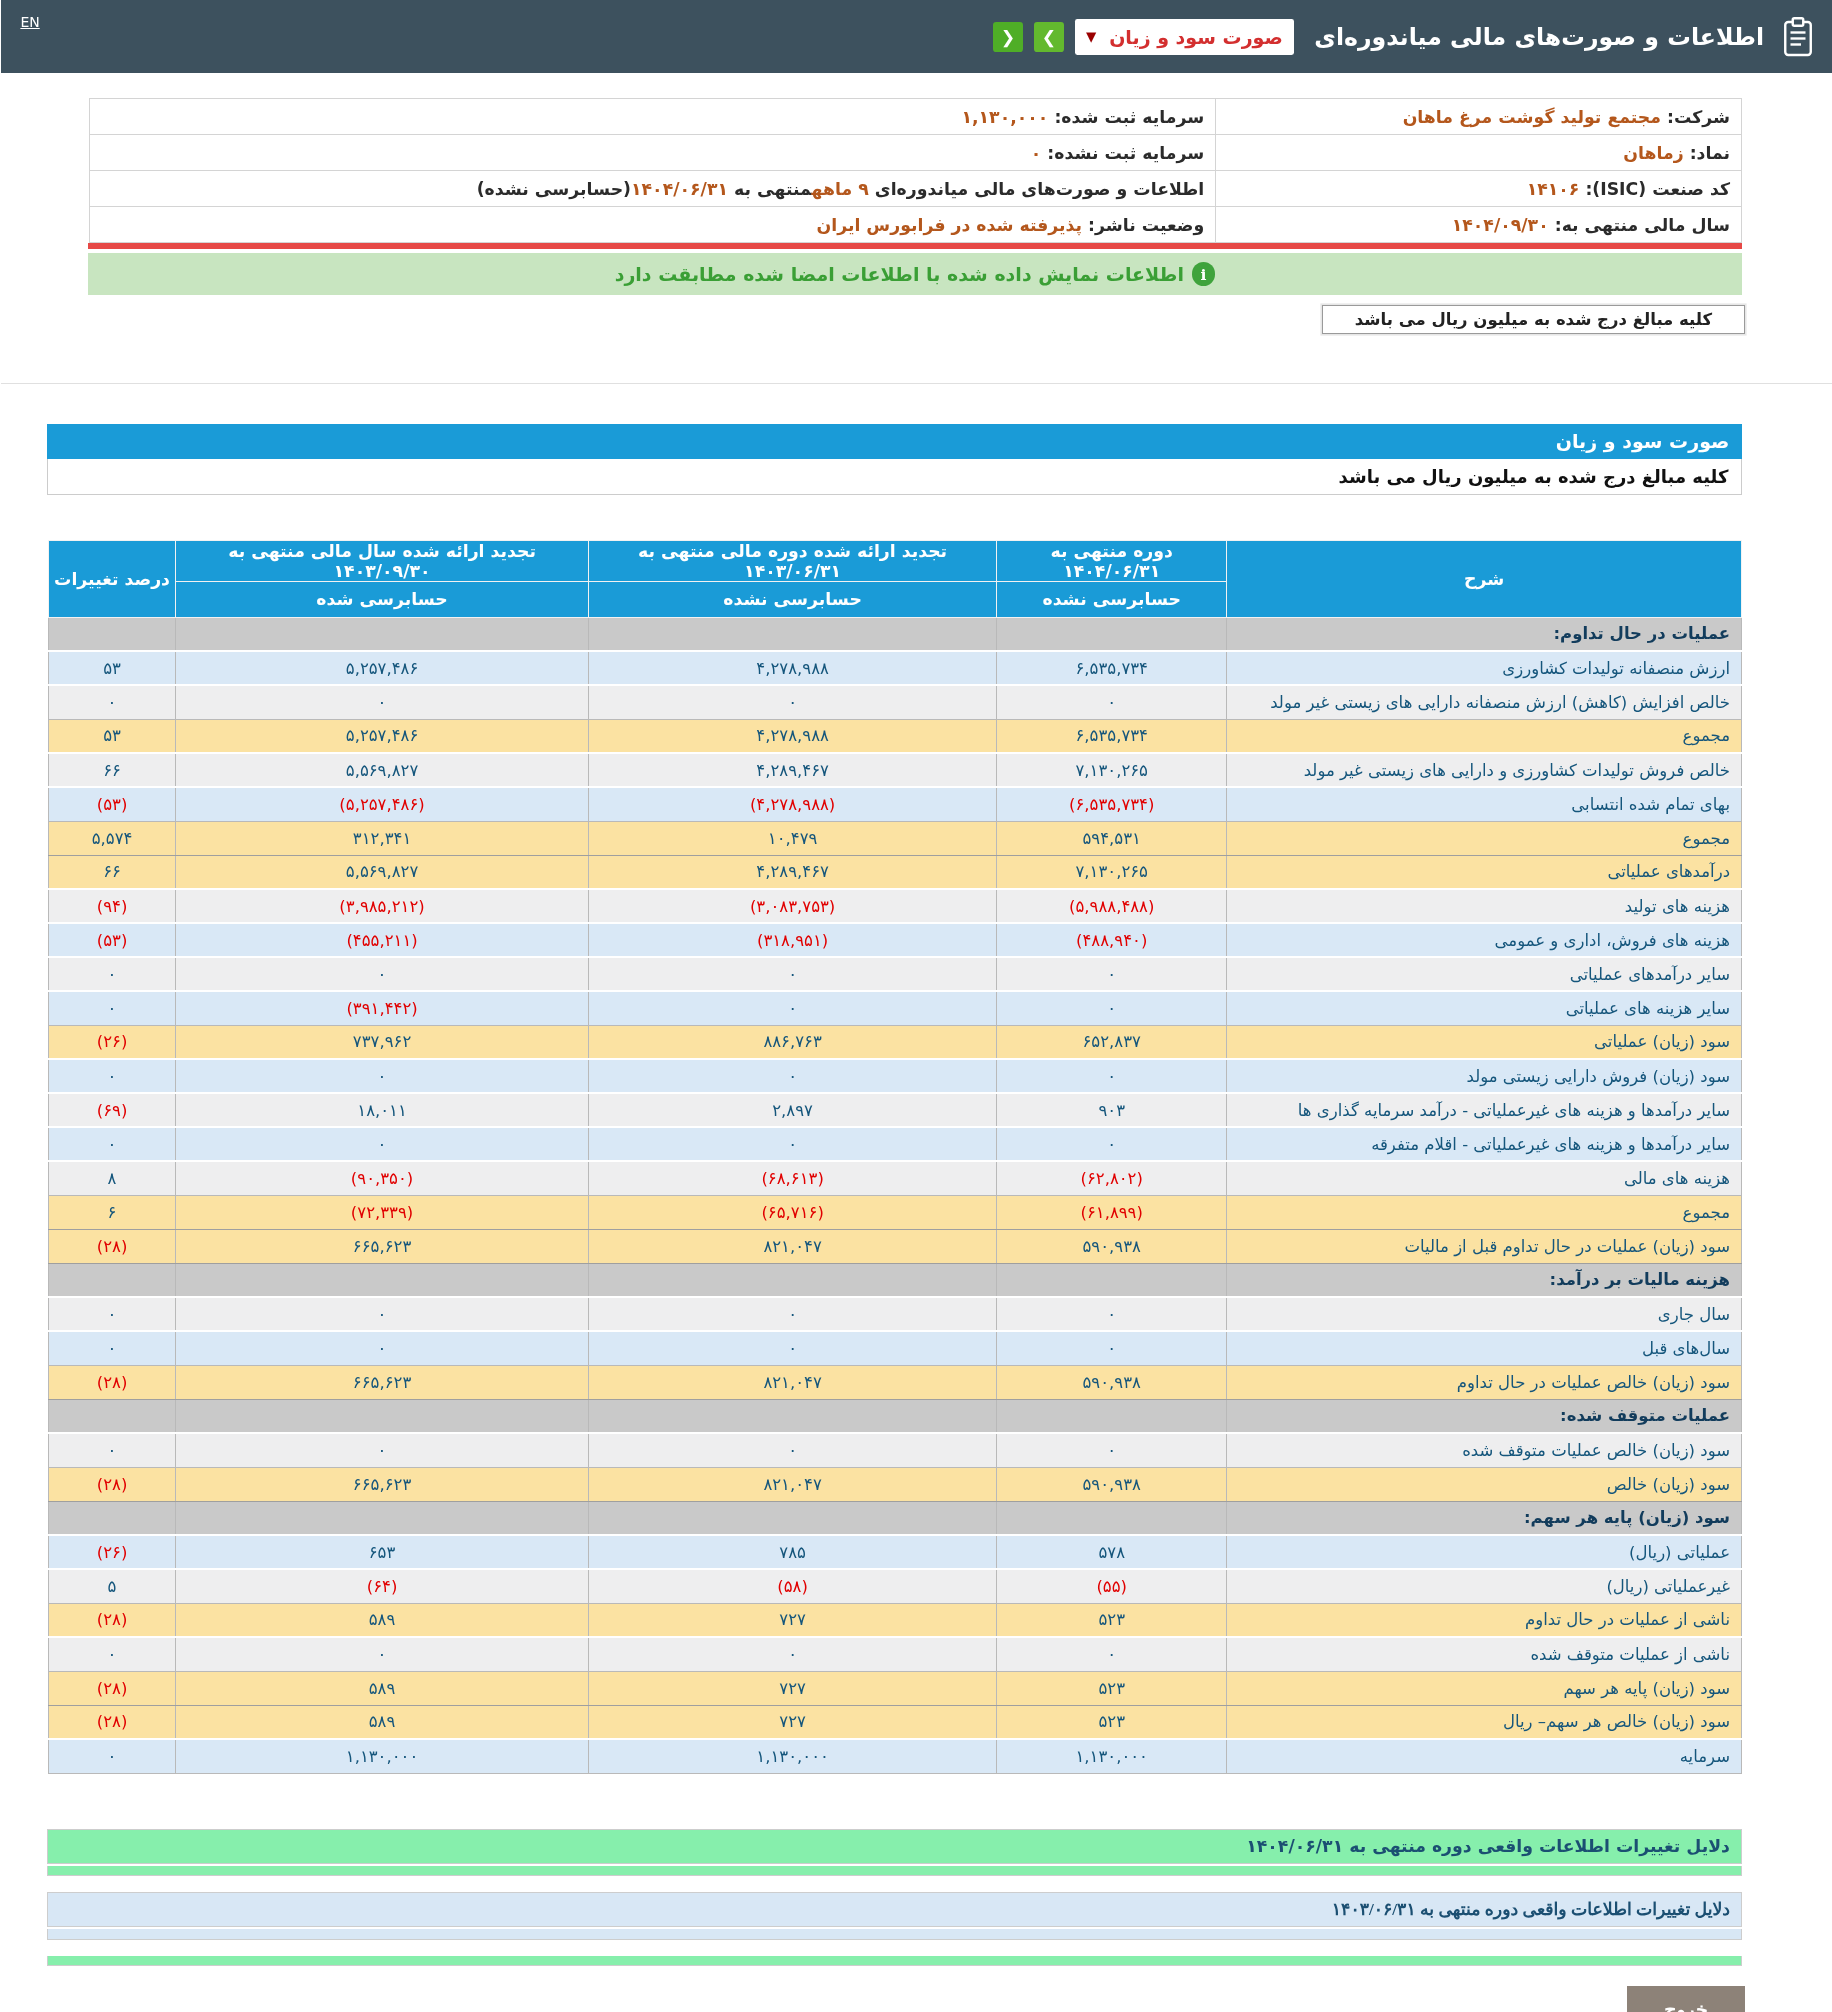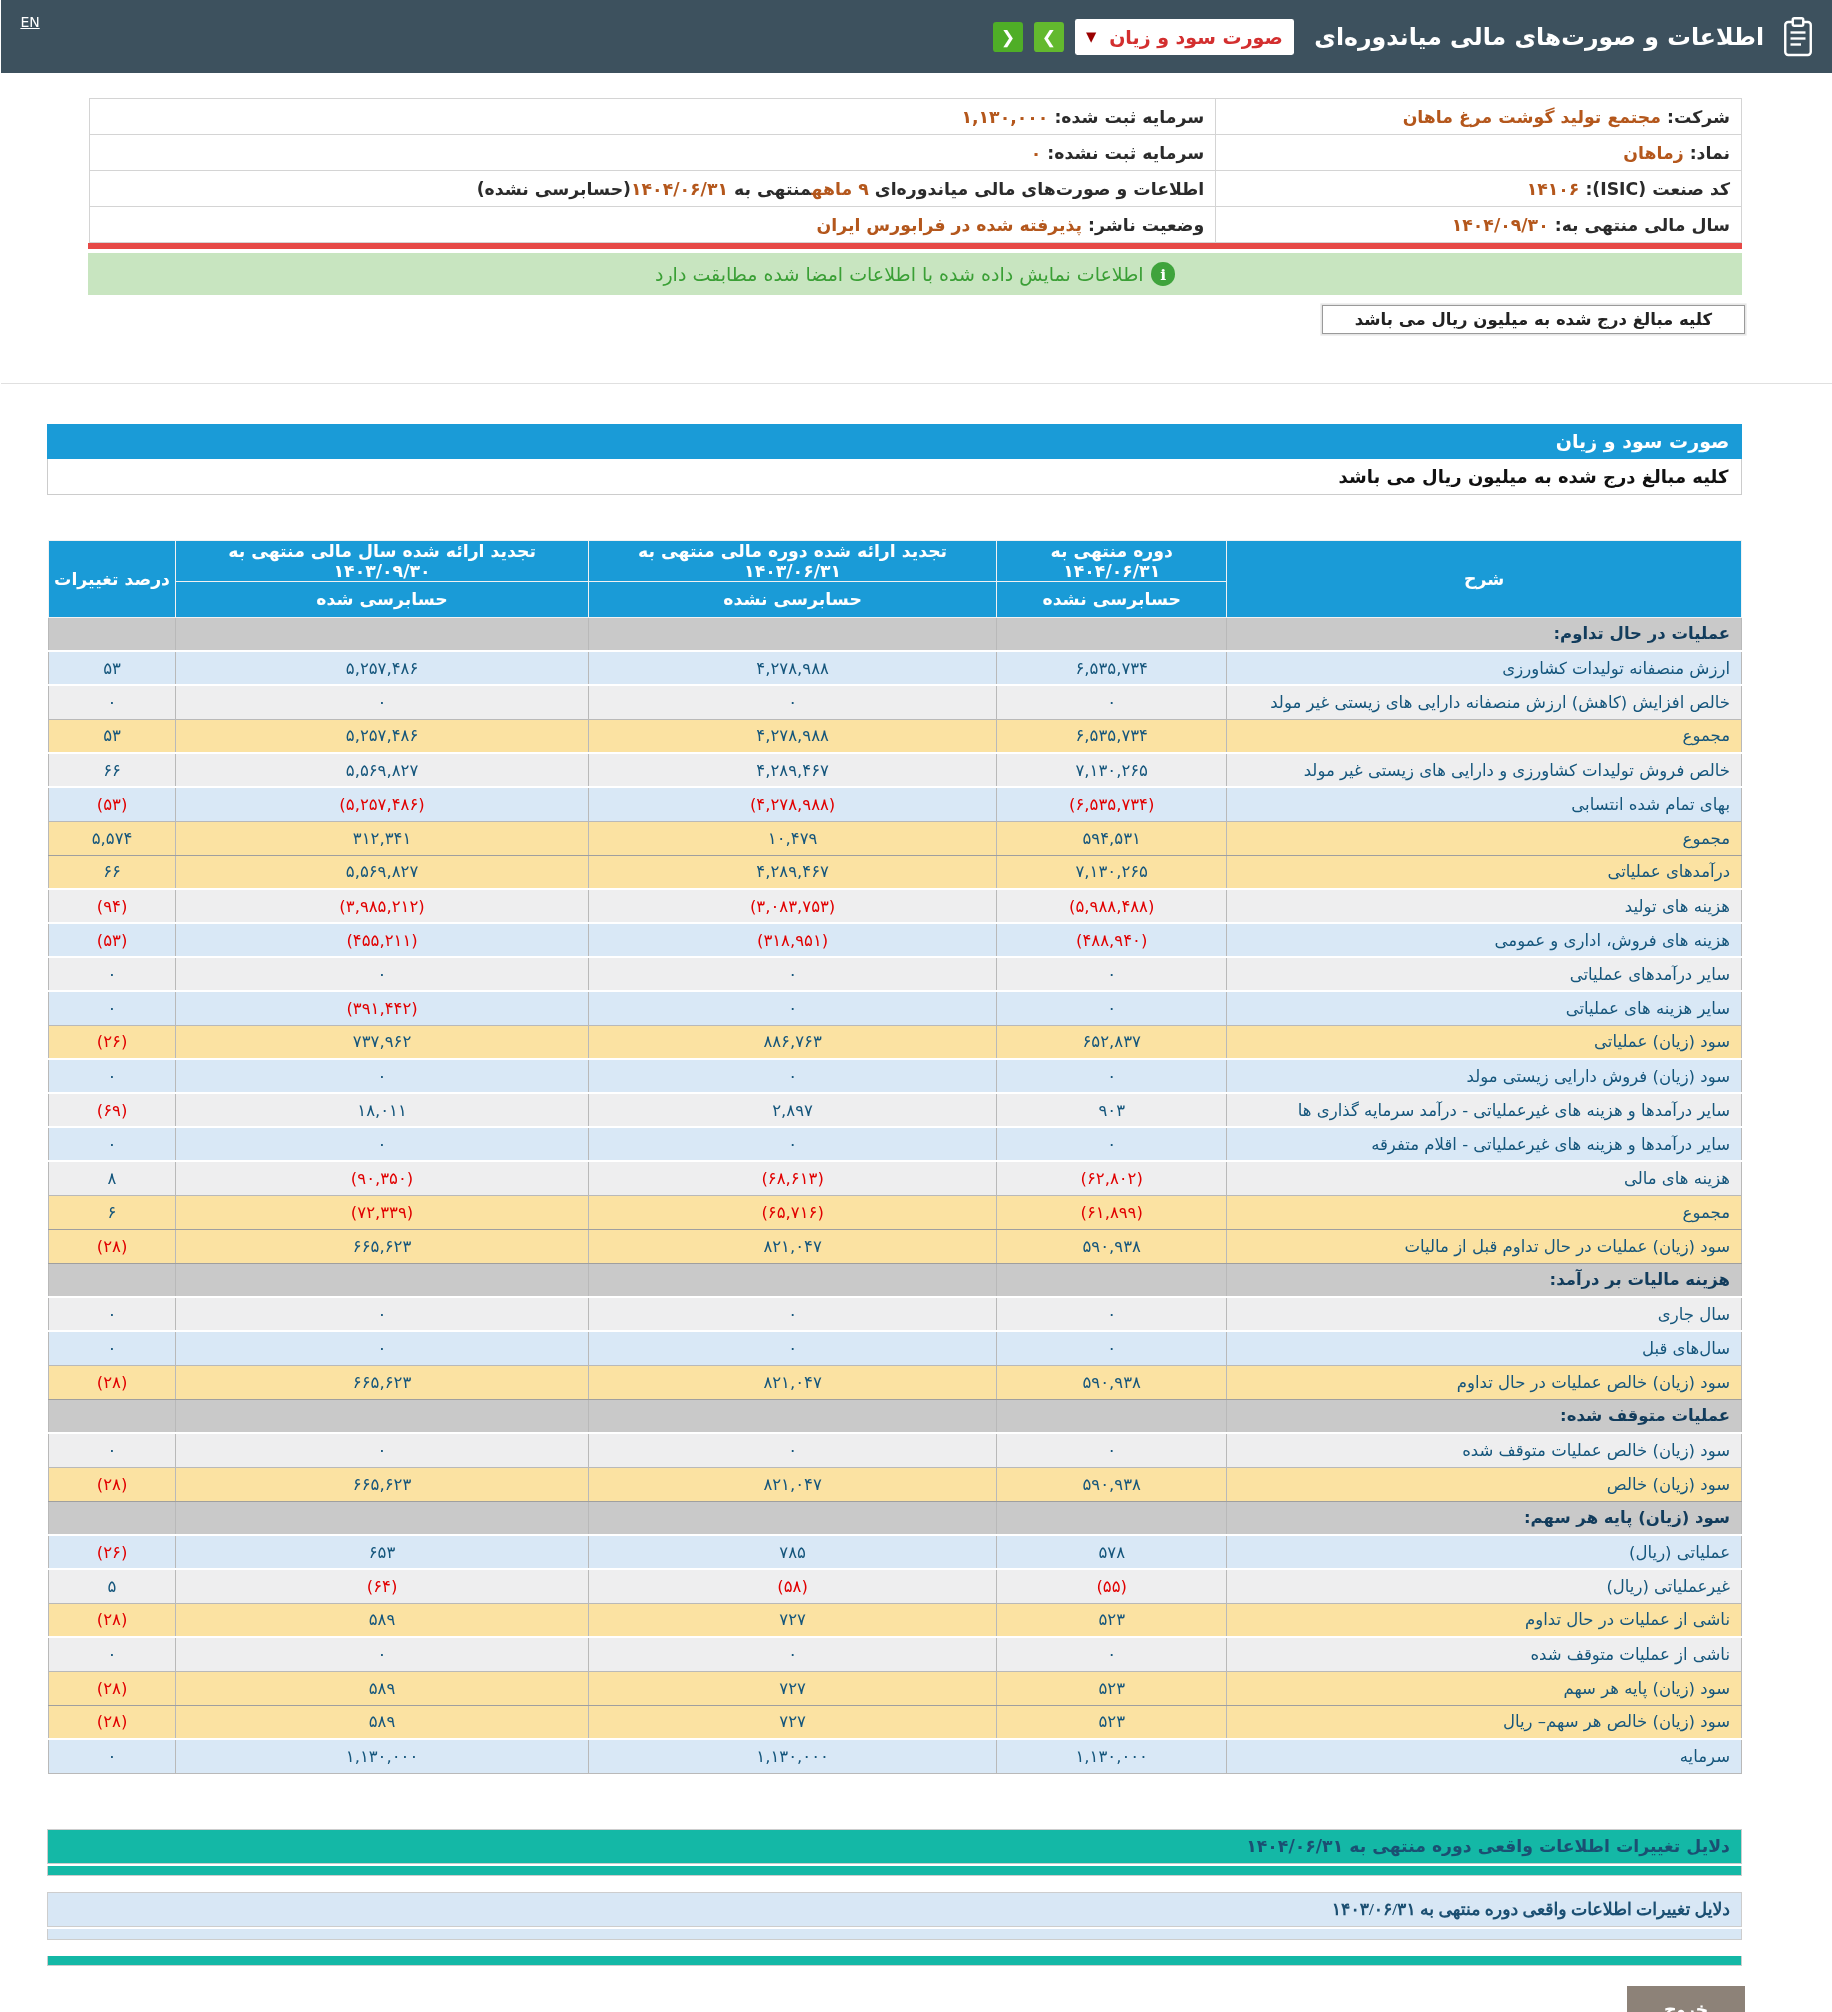--- a/index.html
+++ b/index.html
@@ -19,21 +19,21 @@
 
   
   .info-table{border-collapse:collapse;margin:25px 91px 0 88px;width:1653px;background:#fff;}
   .info-table td{border:0.8px solid #d4d4d4;height:31px;font-size:17.3px;text-align:right;padding:2px 11px;white-space:nowrap;}
   .info-table{border:0.8px solid #c9c9c9;}
   .seg-lbl{color:#2b2b2b;font-weight:bold;}
   .seg-val{color:#b4571c;font-weight:bold;}
 
   .redbar{height:6.3px;background:#e64946;margin:0 91px 0 88px;}
   .notice{margin:3.9px 91px 0 88px;height:42px;background:#c8e5c0;display:flex;align-items:center;justify-content:center;gap:7.9px;}
-  .notice .txt{color:#3a9f35;font-size:19px;font-weight:normal;}
+  .notice .txt{color:#3a9f35;font-size:19px;font-weight:bold;}
   .info-ic{width:23.6px;height:23.6px;border-radius:50%;background:#3fa33c;color:#fff;font-weight:bold;font-size:15.7px;display:flex;align-items:center;justify-content:center;font-family:"DejaVu Serif","Liberation Serif",serif;}
   .units-box{margin:9.4px auto 0 0;margin-right:88px;width:421px;height:27px;border:0.8px solid #9a9a9a;box-shadow:0 0 0 1.6px #e6e6e6;display:flex;align-items:center;justify-content:center;font-size:16.5px;font-weight:bold;color:#222;background:#fff;}
   .page-divider{margin-top:49px;border-top:0.8px solid #e0e0e0;width:100%;}
 
   
   .sec-title{margin:40px 91px 0 47px;height:35px;background:#1a9bd7;color:#fff;font-size:19px;font-weight:bold;display:flex;align-items:center;padding-right:12.6px;box-sizing:border-box;}
   .sec-note{margin:0 91px 0 47px;height:36px;border:0.8px solid #cccccc;border-top:none;display:flex;align-items:center;padding-right:12.6px;box-sizing:border-box;font-size:18px;font-weight:bold;color:#111;background:#fff;}
 
   
   .stmt{border-collapse:collapse;margin:45px 91px 0 47px;width:1694px;table-layout:fixed;border:0.8px solid #9e9e9e;}
@@ -46,21 +46,21 @@
   .stmt tr.grey td{background:#eeeeef;}
   .stmt tr.yellow td{background:#fbe2a2;border-top:1.6px solid #9f9f9f;border-bottom:1.6px solid #9f9f9f;}
   .stmt tr.section td{background:#c9c9c9;border-top:1.6px solid #9f9f9f;border-bottom:1.6px solid #9f9f9f;}
   .stmt tr.section td.lbl{color:#123c5c;font-weight:bold;}
 
   
   .footer{margin:55px 91px 0 47px;}
   .fblock{margin-bottom:15.7px;cursor:pointer;}
   .fbar{height:35px;border:0.8px solid #cdcdcd;display:flex;align-items:center;padding-right:11px;box-sizing:border-box;font-size:17.3px;font-weight:bold;color:#1b4f72;}
   .fstrip{height:9.4px;border:0.8px solid #cdcdcd;border-top:none;margin-top:2.4px;}
-  .fblock.grey .fbar,.fblock.grey .fstrip{background:#14b8a6;text-align:center;}
+  .fblock.grey .fbar,.fblock.grey .fstrip{background:#86efac;text-align:center;}
   .fblock.blue .fbar,.fblock.blue .fstrip{background:#d8e7f5;font-family:Liberation Serif, serif;}
 
   .exit-btn{margin:20.4px auto 0 0;margin-right:88px;width:118px;height:46px;background:#8d8278;color:#fff;font-size:19px;font-weight:bold;display:flex;align-items:center;justify-content:center;cursor:pointer;border:none;}
 </style>
 </head>
 <body>
 
 <div class="topbar">
   <span class="tb-icon">
     <svg width="36" height="42" viewBox="0 0 24 28" fill="none" stroke="#ffffff" stroke-width="1.6">

